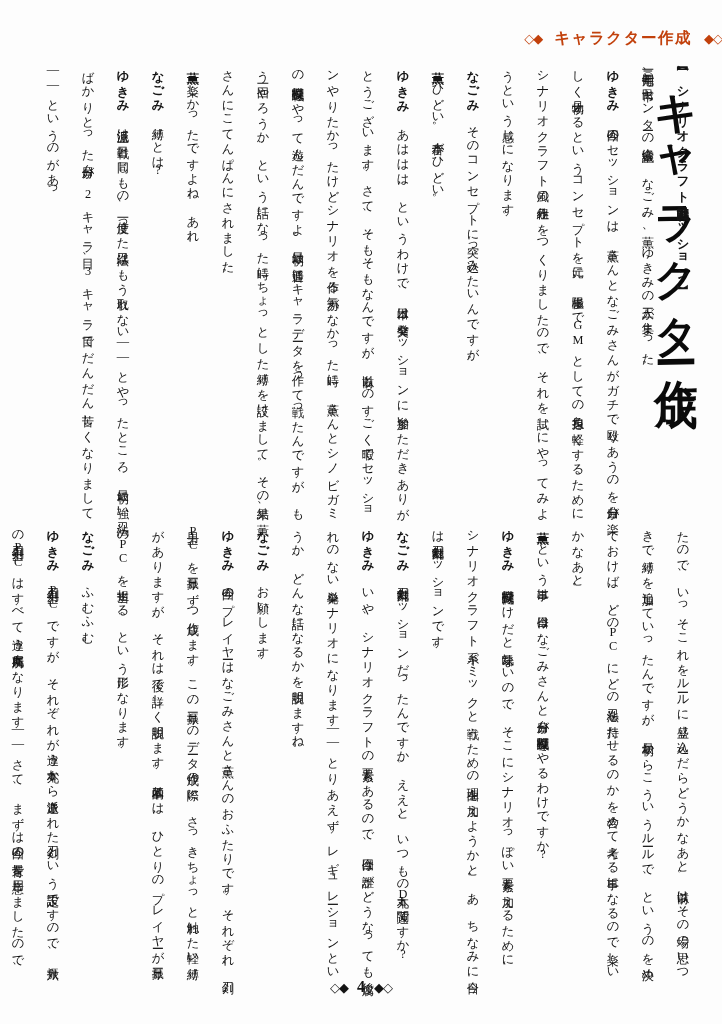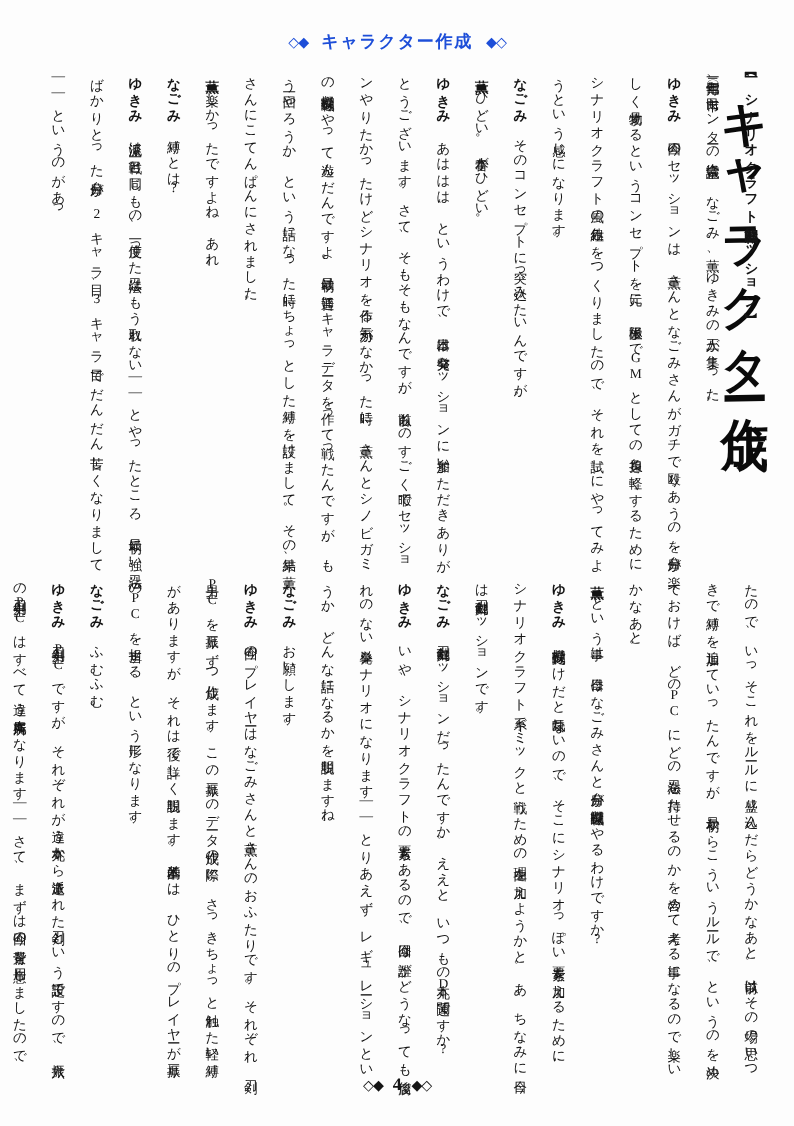--- a/index.html
+++ b/index.html
@@ -22,25 +22,25 @@
     inset: 0;
     background: #fdfdfd;
   }
 
   
   .running-header {
     position: absolute;
     top: 28px;
     left: 0;
     width: 722px;
-    text-align: center;
+    text-align: right;
     font-size: 15px;
     letter-spacing: 1px;
     font-weight: 700;
-    color: #1d4ed8;
+    color: #c2410c;
     white-space: nowrap;
   }
   .running-header .diamonds {
     font-size: 13px;
     letter-spacing: -1px;
   }
   .running-header .htitle {
     margin: 0 12px;
     font-size: 15.5px;
     letter-spacing: 1.5px;

